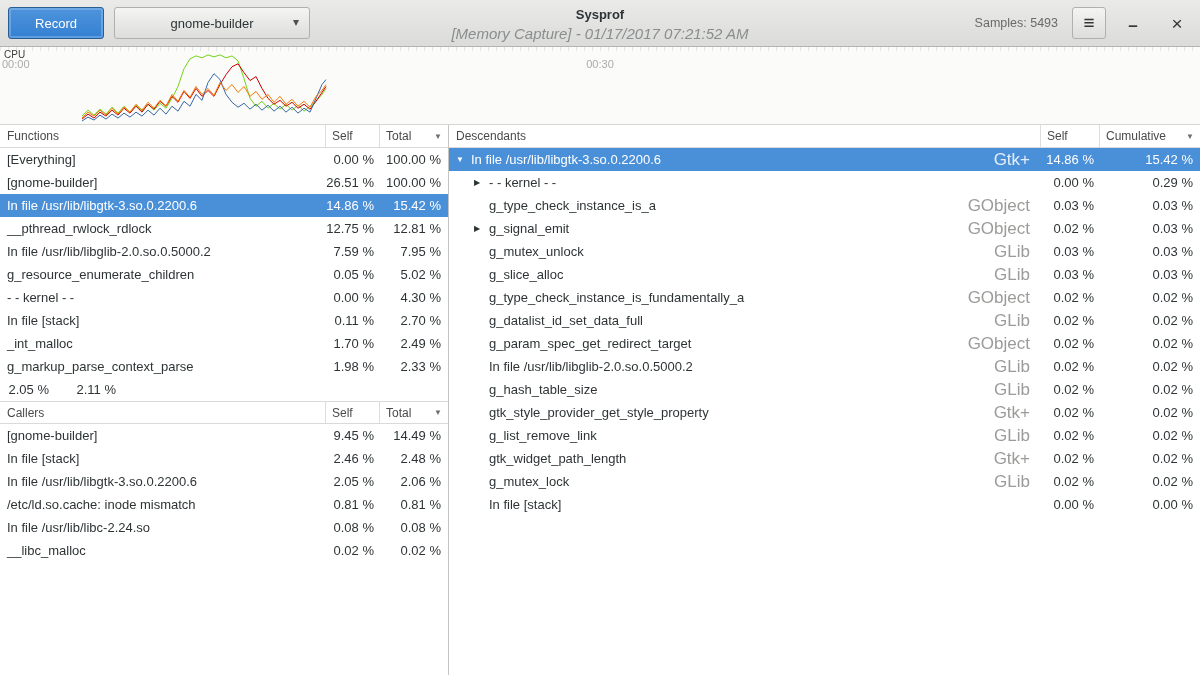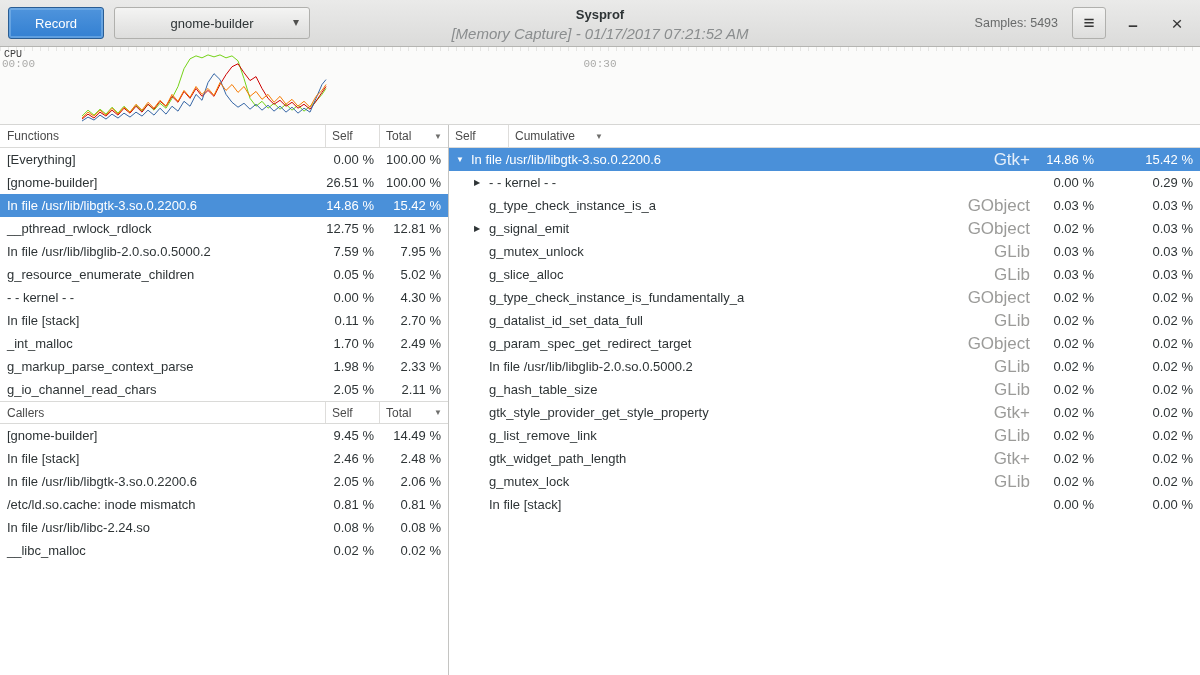--- a/index.html
+++ b/index.html
@@ -24,21 +24,21 @@
   .samples { font-size:12.5px; color:#696b6b; margin-right:14px; }
   .menu { width:34px; display:flex; align-items:center; justify-content:center;
     background:linear-gradient(to bottom,#f4f4f3,#dddddc); border:1px solid #b0b0ad; margin-right:12px; }
   .hamburger { font-size:19px; color:#363636; line-height:1; transform:translateY(-1px); }
   .winbtn { width:30px; height:30px; border:none; background:transparent; display:flex; align-items:center; justify-content:center; }
   .minicon { font-size:17px; color:#363636; transform:translateY(3px); font-weight:bold; }
   .closeicon { font-size:19px; color:#363636; line-height:1; }
   .winbtn.close { margin-left:14px; }
 
   
-  .cpu-graph { height:78px; flex:none; position:relative; background:#fbfbfa; border-bottom:1px solid #d6d6d4;font-family:Liberation Mono, monospace; }
+  .cpu-graph { height:78px; flex:none; position:relative; background:#fbfbfa; border-bottom:1px solid #d6d6d4; }
   .ticks { position:absolute; top:0; left:0; right:0; height:4px;
     background:repeating-linear-gradient(to right,#cfcfcd 0 1px,transparent 1px 8px); opacity:.5; }
   .cpu-label { position:absolute; top:2px; left:4px; font-size:10px; color:#3c3c3c; }
   .tlabel { position:absolute; top:11px; font-size:11px; color:#aaaaa8; }
   .t0 { left:2px; }
   .t1 { left:50%; transform:translateX(-50%); }
   .cpu-svg { position:absolute; left:0; top:0; width:100%; height:100%; }
 
   
   .panes { display:flex; height:550px; flex:none; background:#ffffff; }
@@ -188,23 +188,20 @@
             <div class="cnum total">2.49 %</div>
           </div>
           <div class="trow">
             <div class="cname">
               <span>g_markup_parse_context_parse</span>
             </div>
             <div class="cnum self">1.98 %</div>
             <div class="cnum total">2.33 %</div>
           </div>
           <div class="trow">
-            <div class="cname">
-              <span>g_io_channel_read_chars</span>
-            </div>
             <div class="cnum self">2.05 %</div>
             <div class="cnum total">2.11 %</div>
           </div>
         </div>
 
       <div class="tree-header mid">
         <div class="th thname">Callers</div>
         <div class="th thself">Self</div>
         <div class="th thtotal">
           <span>Total</span>
@@ -252,20 +249,21 @@
               <span>__libc_malloc</span>
             </div>
             <div class="cnum self">0.02 %</div>
             <div class="cnum total">0.02 %</div>
           </div>
         </div>
     </div>
 
     <div class="pane right">
       <div class="tree-header">
+        <div class="th thname">Descendants</div>
         <div class="th thself">Self</div>
         <div class="th thtotal">
           <span>Cumulative</span>
           <span class="sort-arrow">▼</span>
         </div>
       </div>
       <div id="descendants-rows">
           <div class="trow selected">
             <div class="cname" style="padding-left: 7px;">
               <span class="expander">▼</span>

